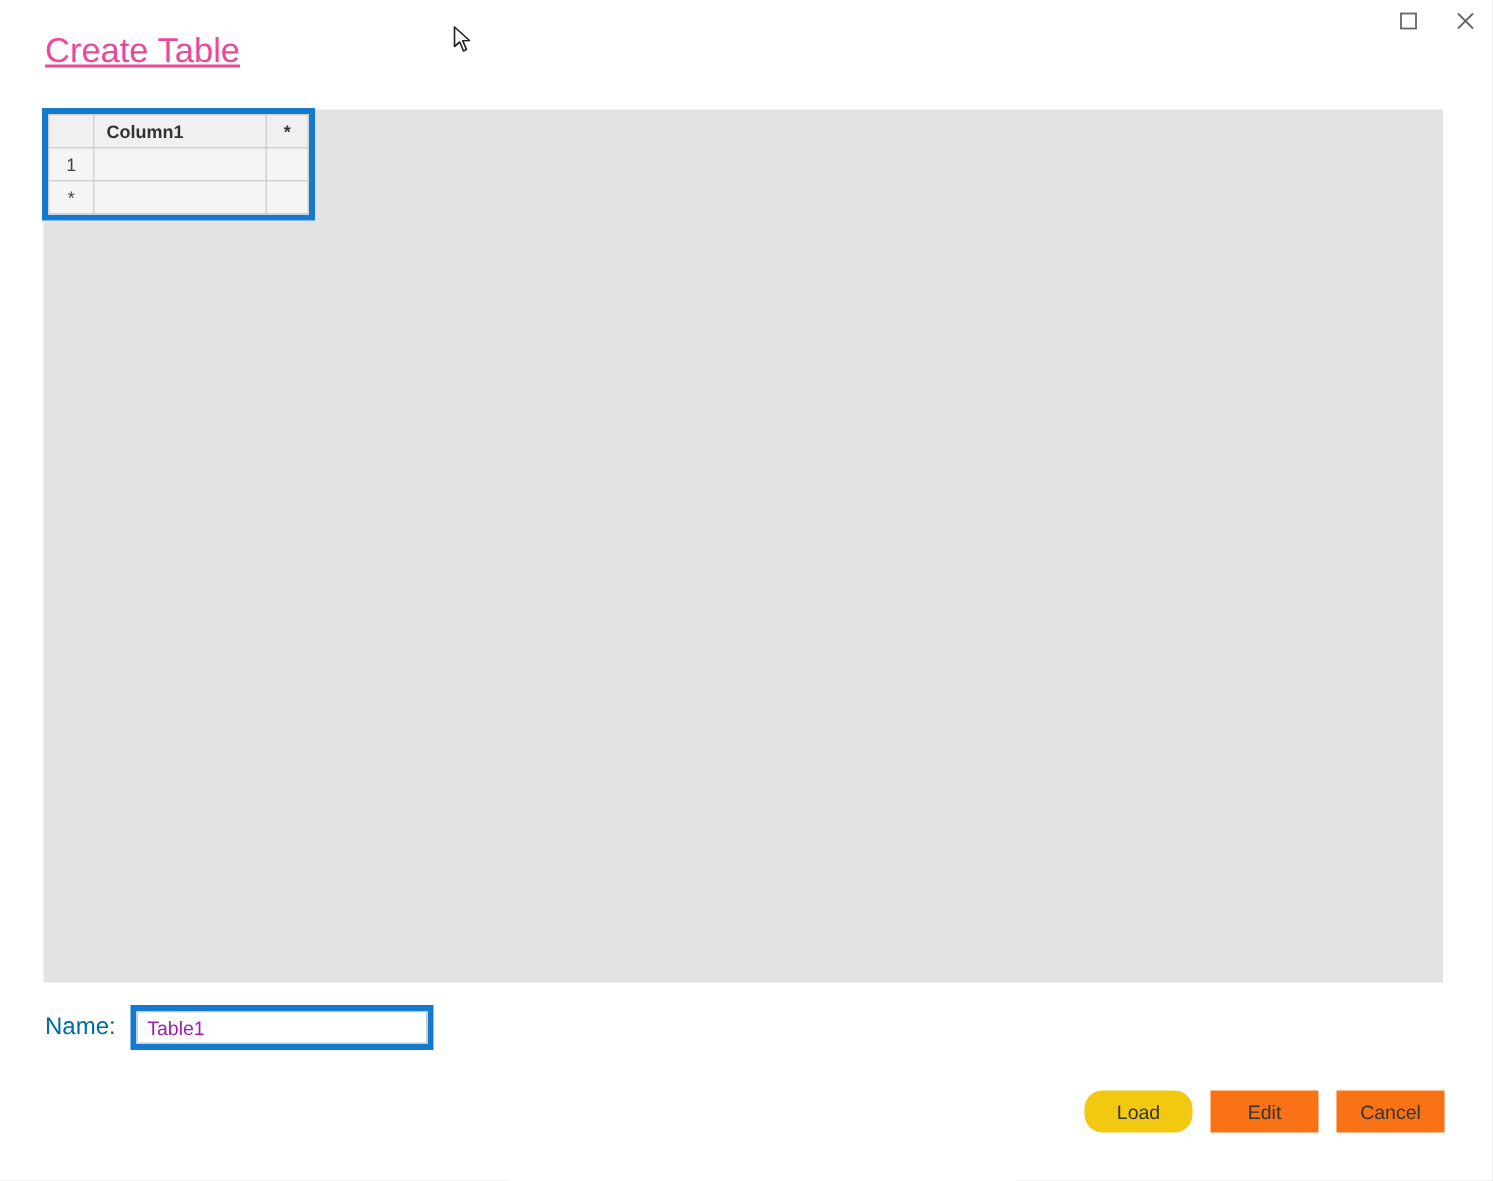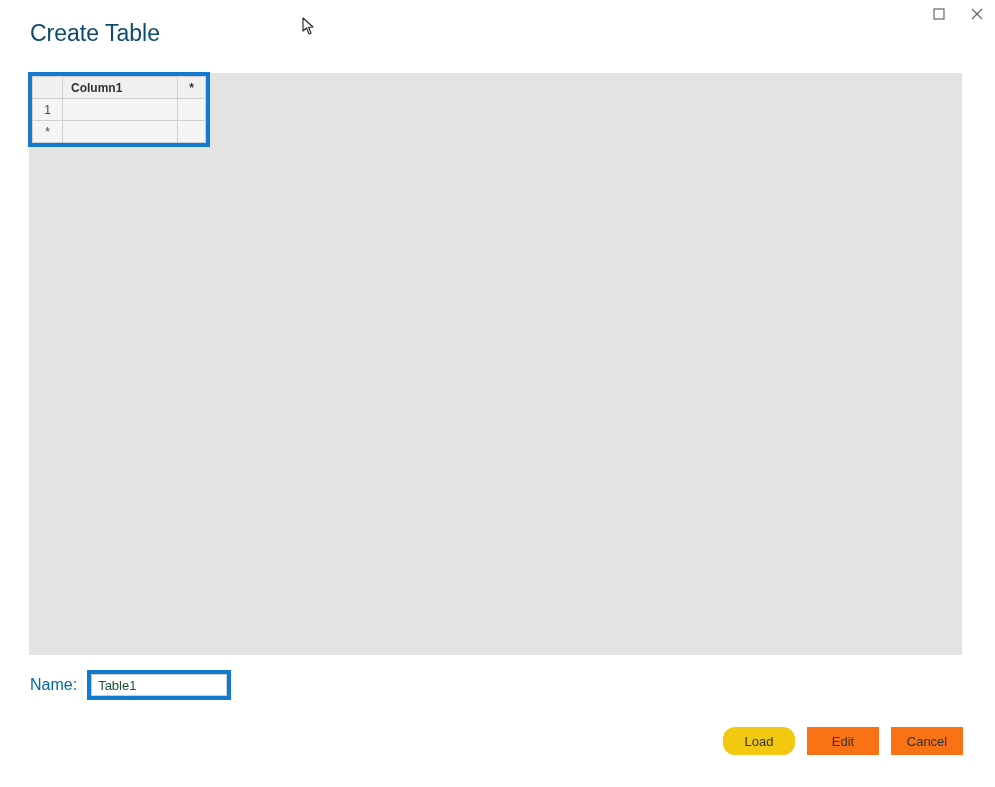--- a/index.html
+++ b/index.html
@@ -35,21 +35,22 @@
     .window-control svg {
       width: 12px;
       height: 12px;
     }
     .dialog-title {
       position: absolute;
       top: 20px;
       left: 30px;
       font-size: 23px;
       font-weight: 300;
-      color: #0c4a6e;
+      color: #ec4899;
+      text-decoration: underline;
     }
     .cursor-icon {
       position: absolute;
       top: 17px;
       left: 302px;
       color: #222;
     }
     .cursor-icon svg {
       width: 15px;
       height: 19px;
@@ -111,27 +112,27 @@
     }
     .name-label {
       font-size: 16px;
       color: #0369a1;
     }
     .name-input-wrap {
       border: 4px solid #147acf;
       display: inline-block;
     }
     .name-input {
-      width: 136px;
+      width: 194px;
       height: 22px;
       border: 1px solid #ccc;
       font-size: 13px;
       padding: 0 6px;
       outline: none;
-      color: #14532d;
+      color: #a21caf;
       font-family: inherit;
     }
     .button-row {
       position: absolute;
       bottom: 32px;
       right: 32px;
       display: flex;
       gap: 12px;
     }
     .btn {

